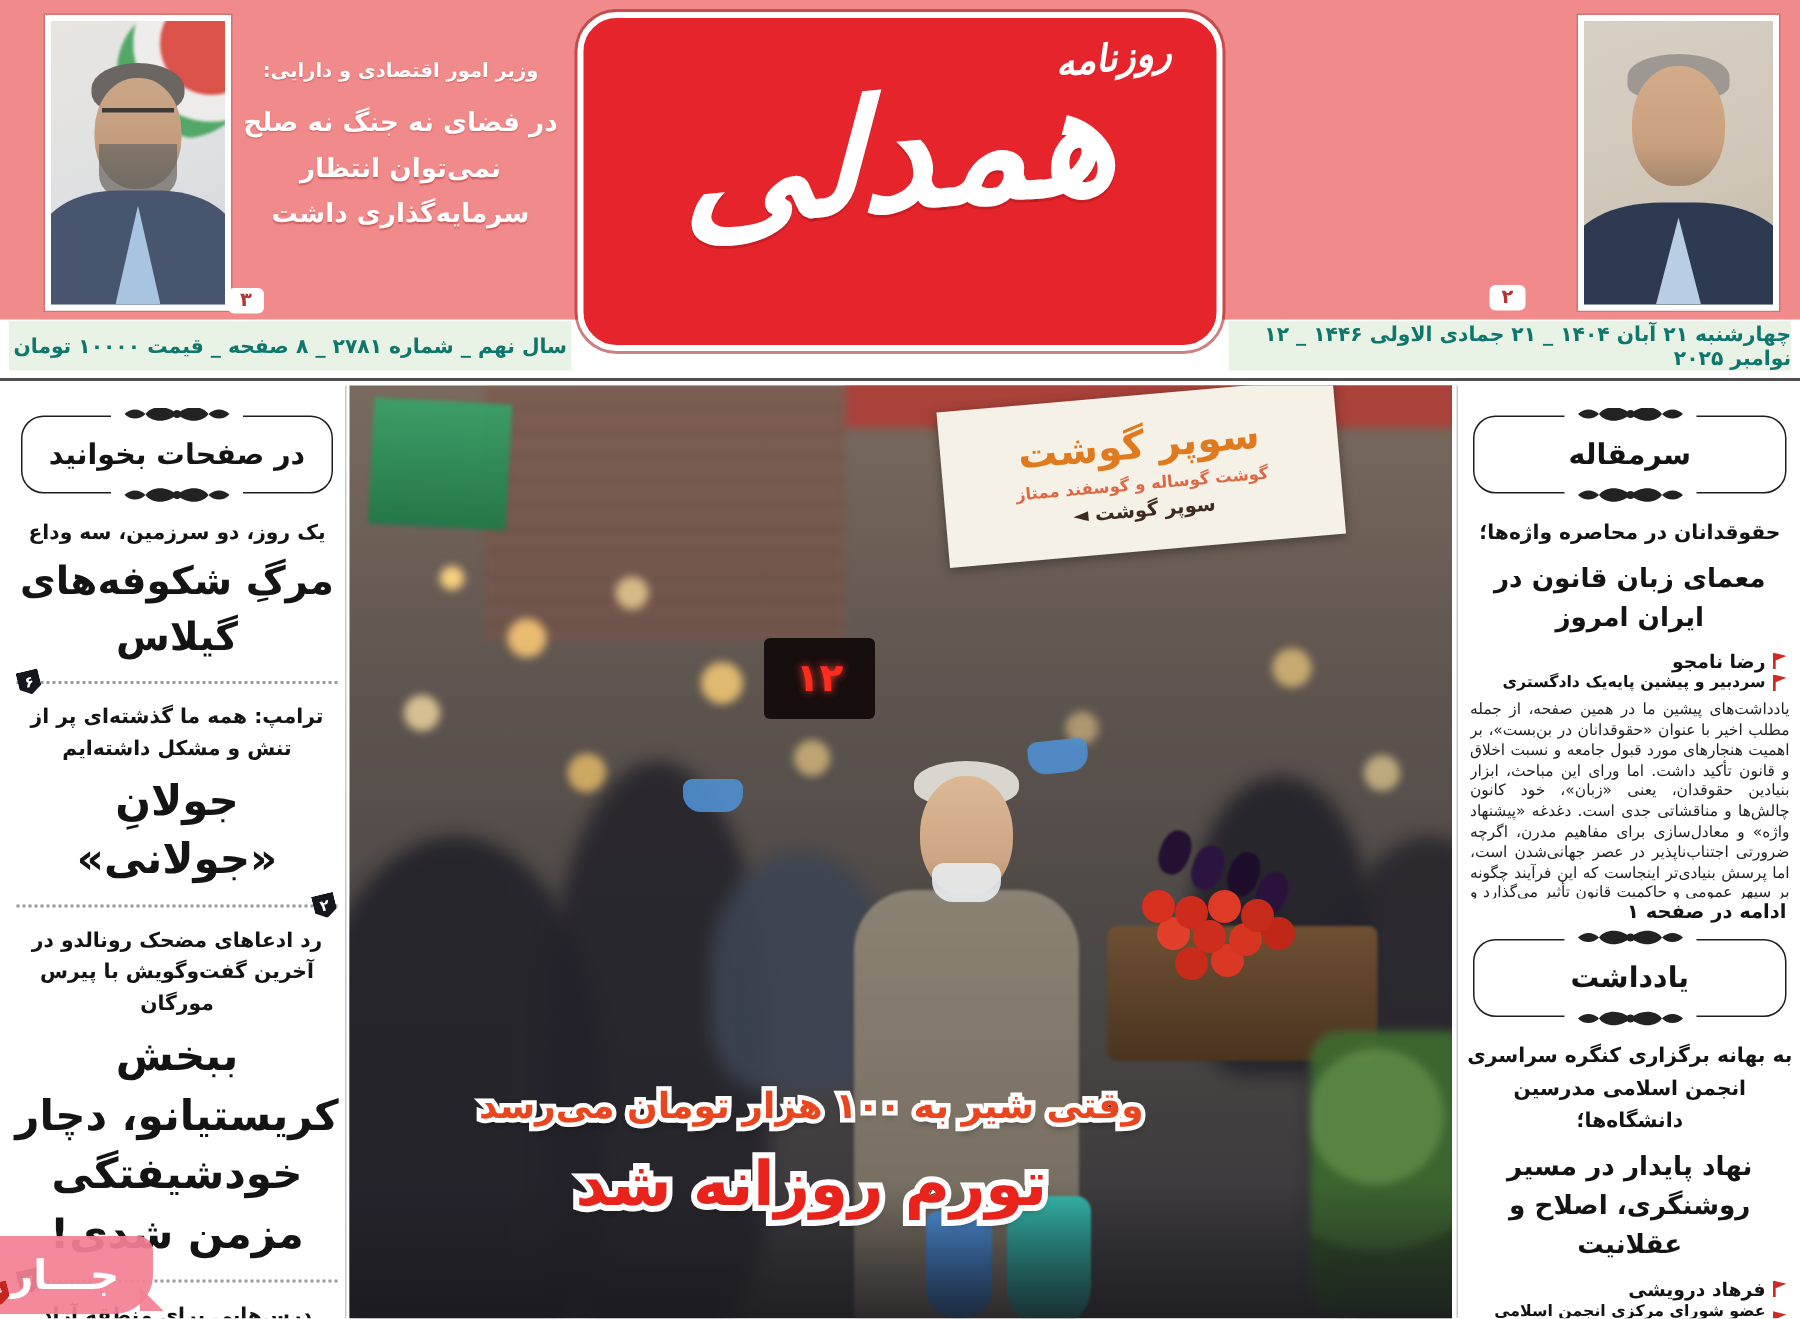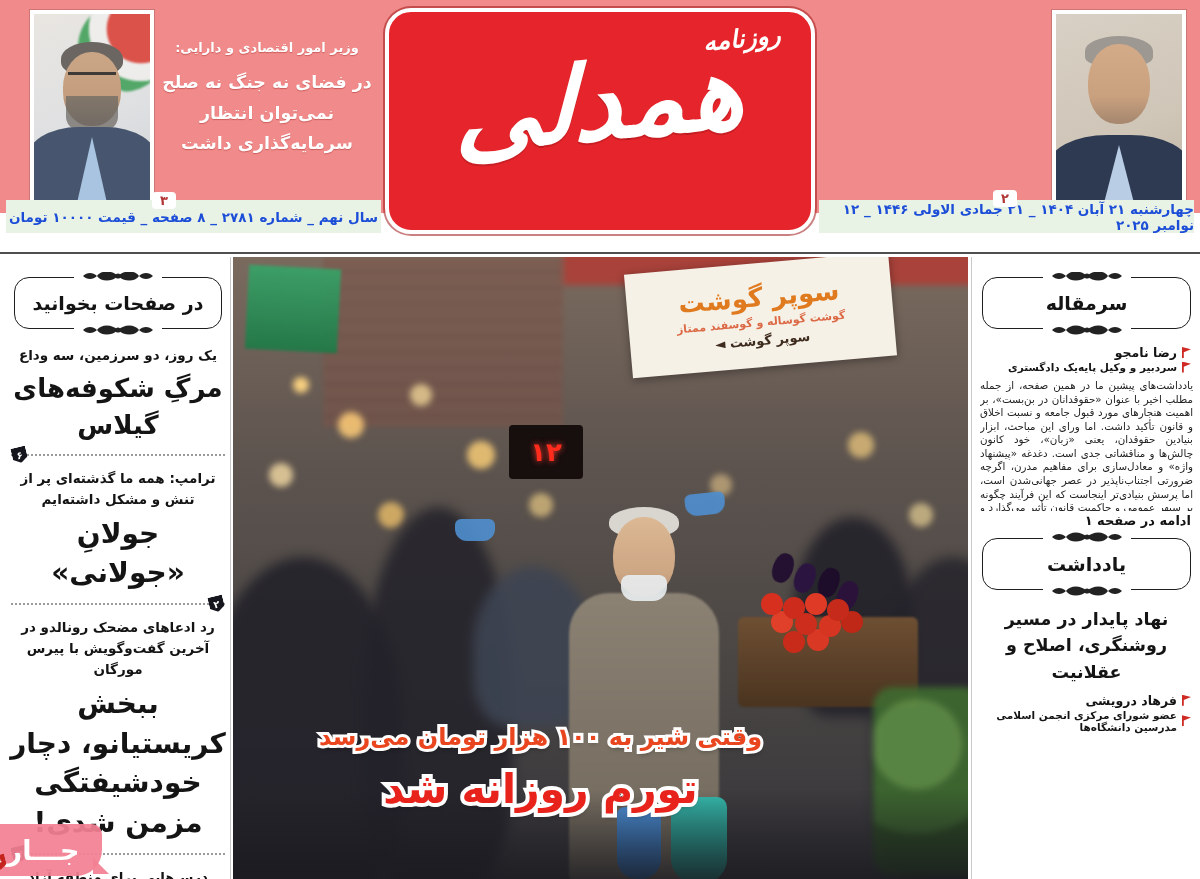--- a/index.html
+++ b/index.html
@@ -2,21 +2,21 @@
 <html lang="fa" dir="rtl"><head>
 <meta charset="utf-8">
 <style>
   * { margin:0; padding:0; box-sizing:border-box; }
   html,body { background:#ffffff; }
   body { font-family:"DejaVu Sans", sans-serif; }
   .page { position:relative; width:1200px; height:879px; margin:0 auto; background:#fff; overflow:hidden; direction:rtl; }
 
   
   .masthead { position:absolute; left:0; top:0; width:1200px; height:213px; background:#f18a8a; }
-  .date-strip { position:absolute; top:200px; height:33px; background:#e9f3e5; display:flex; align-items:center; justify-content:center; font-size:13.5px; font-weight:bold; color:#1d4ed8; }
+  .date-strip { position:absolute; top:214px; height:33px; background:#e9f3e5; display:flex; align-items:center; justify-content:center; font-size:13.5px; font-weight:bold; color:#0f766e; }
   .date-strip.right { right:6px; width:375px; }
   .date-strip.left  { left:6px;  width:375px; }
   .header-rule { position:absolute; left:0; top:252px; width:1200px; height:2px; background:#4f4f4f; }
 
   .logo-box { position:absolute; left:385px; top:8px; width:430px; height:226px; background:#e5252b; border:4px solid #fff; border-radius:26px; box-shadow:0 0 0 2px rgba(160,25,25,.55); z-index:4; overflow:hidden; }
   .logo-type { position:absolute; right:30px; top:12px; color:#fff; font-size:25px; font-weight:bold; font-style:italic; transform:rotate(-6deg); }
   .logo-word { position:absolute; left:0; right:0; top:34px; text-align:center; color:#fff; font-size:104px; font-weight:bold; font-style:italic; transform:skewX(-6deg) rotate(-5deg); line-height:1.1; text-shadow:0 2px 0 rgba(120,10,10,.25); }
   .logo-tagline { position:absolute; left:0; right:0; bottom:10px; text-align:center; color:#ffe9e9; font-size:12px; font-weight:bold; }
 
   .photo-frame { position:absolute; background:#fff; border:4px solid #fff; box-shadow:0 0 0 1px rgba(0,0,0,.15); overflow:hidden; }
@@ -263,42 +263,45 @@
       <span class="orn orn-top"><svg width="78" height="14" viewBox="0 0 78 14">
             <path d="M39 7C33 1 22 1 18 7c4 6 15 6 21 0zm0 0c6-6 17-6 21 0-4 6-15 6-21 0zM18 7c-4-4-10-4-14 0 4 4 10 4 14 0zm42 0c4-4 10-4 14 0-4 4-10 4-14 0z" fill="#222"></path>
             <circle cx="39" cy="7" r="2.6" fill="#222"></circle>
           </svg></span>
       <span class="section-title">سرمقاله</span>
       <span class="orn orn-bottom"><svg width="78" height="14" viewBox="0 0 78 14">
             <path d="M39 7C33 13 22 13 18 7c4-6 15-6 21 0zm0 0c6 6 17 6 21 0-4-6-15-6-21 0zM18 7c-4 4-10 4-14 0 4-4 10-4 14 0zm42 0c4 4 10 4 14 0-4-4-10-4-14 0z" fill="#222"></path>
             <circle cx="39" cy="7" r="2.6" fill="#222"></circle>
           </svg></span>
     </div>
+    <div class="ed-kicker">حقوقدانان در محاصره واژه‌ها؛</div>
+    <div class="ed-headline">معمای زبان قانون در ایران امروز</div>
     <div class="byline">
         <span class="red-flag-icon"></span>
         <span class="by-name">رضا نامجو</span>
       </div>
     <div class="byline">
         <span class="red-flag-icon"></span>
-        <span class="by-role">سردبیر و وکیل پایه‌یک دادگستری</span>
+        <span class="by-role">سردبیر و پیشین پایه‌یک دادگستری</span>
       </div>
     <div class="body-text bt-1">یادداشت‌های پیشین ما در همین صفحه، از جمله مطلب اخیر با عنوان «حقوقدانان در بن‌بست»، بر اهمیت هنجارهای مورد قبول جامعه و نسبت اخلاق و قانون تأکید داشت. اما ورای این مباحث، ابزار بنیادین حقوقدان، یعنی «زبان»، خود کانون چالش‌ها و مناقشاتی جدی است. دغدغه «پیشنهاد واژه» و معادل‌سازی برای مفاهیم مدرن، اگرچه ضرورتی اجتناب‌ناپذیر در عصر جهانی‌شدن است، اما پرسش بنیادی‌تر اینجاست که این فرآیند چگونه بر سپهر عمومی و حاکمیت قانون تأثیر می‌گذارد و چرا حقوقدانان امروز خود را در محاصره واژگانی می‌بینند که گاه راه را بر آنها می‌بندد؟</div>
     <div class="continue">ادامه در صفحه ۱</div>
 
     <div class="section-box">
       <span class="orn orn-top"><svg width="78" height="14" viewBox="0 0 78 14">
             <path d="M39 7C33 1 22 1 18 7c4 6 15 6 21 0zm0 0c6-6 17-6 21 0-4 6-15 6-21 0zM18 7c-4-4-10-4-14 0 4 4 10 4 14 0zm42 0c4-4 10-4 14 0-4 4-10 4-14 0z" fill="#222"></path>
             <circle cx="39" cy="7" r="2.6" fill="#222"></circle>
           </svg></span>
       <span class="section-title">یادداشت</span>
       <span class="orn orn-bottom"><svg width="78" height="14" viewBox="0 0 78 14">
             <path d="M39 7C33 13 22 13 18 7c4-6 15-6 21 0zm0 0c6 6 17 6 21 0-4-6-15-6-21 0zM18 7c-4 4-10 4-14 0 4-4 10-4 14 0zm42 0c4 4 10 4 14 0-4-4-10-4-14 0z" fill="#222"></path>
             <circle cx="39" cy="7" r="2.6" fill="#222"></circle>
           </svg></span>
     </div>
+    <div class="ed-kicker">به بهانه برگزاری کنگره سراسری انجمن اسلامی مدرسین دانشگاه‌ها؛</div>
     <div class="ed-headline">نهاد پایدار در مسیر روشنگری، اصلاح و عقلانیت</div>
     <div class="byline">
         <span class="red-flag-icon"></span>
         <span class="by-name">فرهاد درویشی</span>
       </div>
     <div class="byline">
         <span class="red-flag-icon"></span>
         <span class="by-role">عضو شورای مرکزی انجمن اسلامی مدرسین دانشگاه‌ها</span>
       </div>
 

